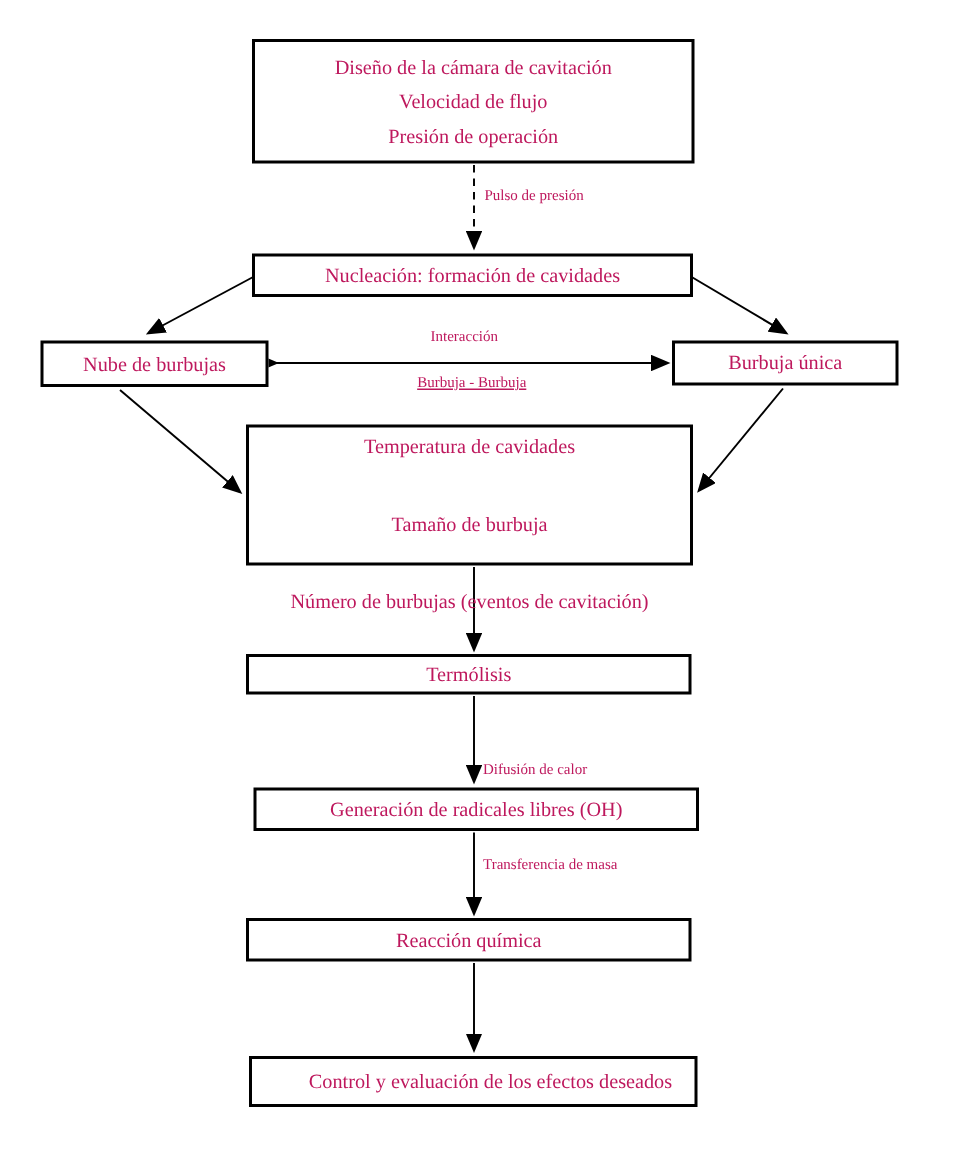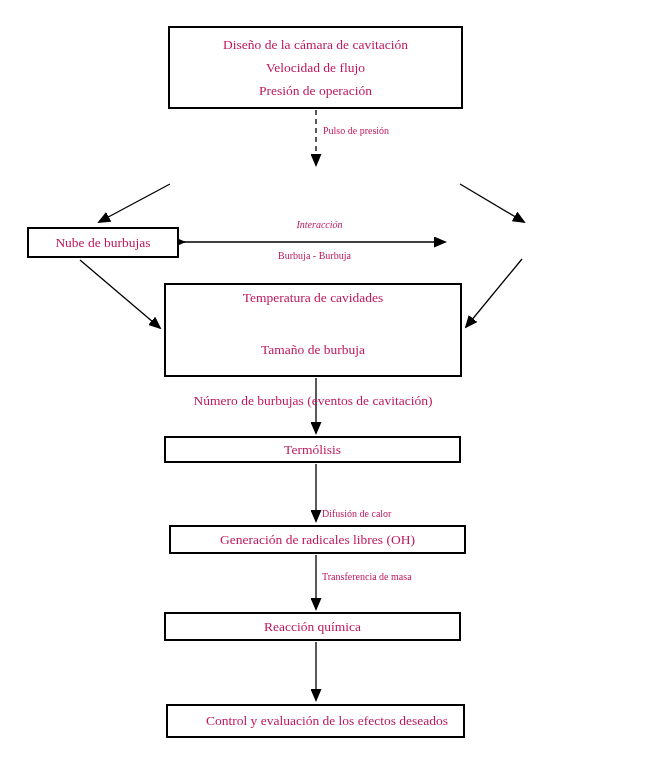--- a/index.html
+++ b/index.html
@@ -72,41 +72,43 @@
 
     <line x1="316" y1="642" x2="316" y2="700" stroke="#000" stroke-width="1.3" marker-end="url(#ah)"></line>
   </svg>
 
   <div class="box multiline" style="left:168px; top:26px; width:295px; height:83px;">
     <div class="box-line">Diseño de la cámara de cavitación</div>
     <div class="box-line">Velocidad de flujo</div>
     <div class="box-line">Presión de operación</div>
   </div>
 
+  <div class="box" style="left:168px; top:169px; width:294px; height:29px;">Nucleación: formación de cavidades</div>
 
   <div class="box" style="left:27px; top:227px; width:152px; height:31px;">Nube de burbujas</div>
 
+  <div class="box" style="left:448px; top:227px; width:151px; height:30px;">Burbuja única</div>
 
   <div class="box multiline" style="left:164px; top:283px; width:298px; height:94px;gap:36px;">
     <div class="box-line">Temperatura de cavidades</div>
     <div class="box-line">Tamaño de burbuja</div>
     <div class="box-line">Número de burbujas (eventos de cavitación)</div>
   </div>
 
   <div class="box" style="left:164px; top:436px; width:297px; height:27px;">Termólisis</div>
 
   <div class="box" style="left:169px; top:525px; width:297px; height:29px;">Generación de radicales libres (OH)</div>
 
   <div class="box" style="left:164px; top:612px; width:297px; height:29px;">Reacción química</div>
 
   <div class="box" style="left:166px; top:704px; width:299px; height:34px;padding-left:23px;">Control y evaluación de los efectos deseados</div>
 
   <div class="arrow-label" style="left:323px; top:125px;">Pulso de presión</div>
 
-  <div class="arrow-label centered" style="left:247px; top:219px; width:145px;font-style:italic;">Interacción</div>
+  <div class="arrow-label centered" style="left:237px; top:219px; width:145px;">Interacción</div>
 
-  <div class="arrow-label centered" style="left:237px; top:250px; width:155px;">Burbuja - Burbuja</div>
+  <div class="arrow-label centered" style="left:237px; top:250px; width:155px;text-decoration:underline;">Burbuja - Burbuja</div>
 
   <div class="arrow-label" style="left:322px; top:508px;">Difusión de calor</div>
 
   <div class="arrow-label" style="left:322px; top:571px;">Transferencia  de masa</div>
 
 </div>
 
 </body></html>

